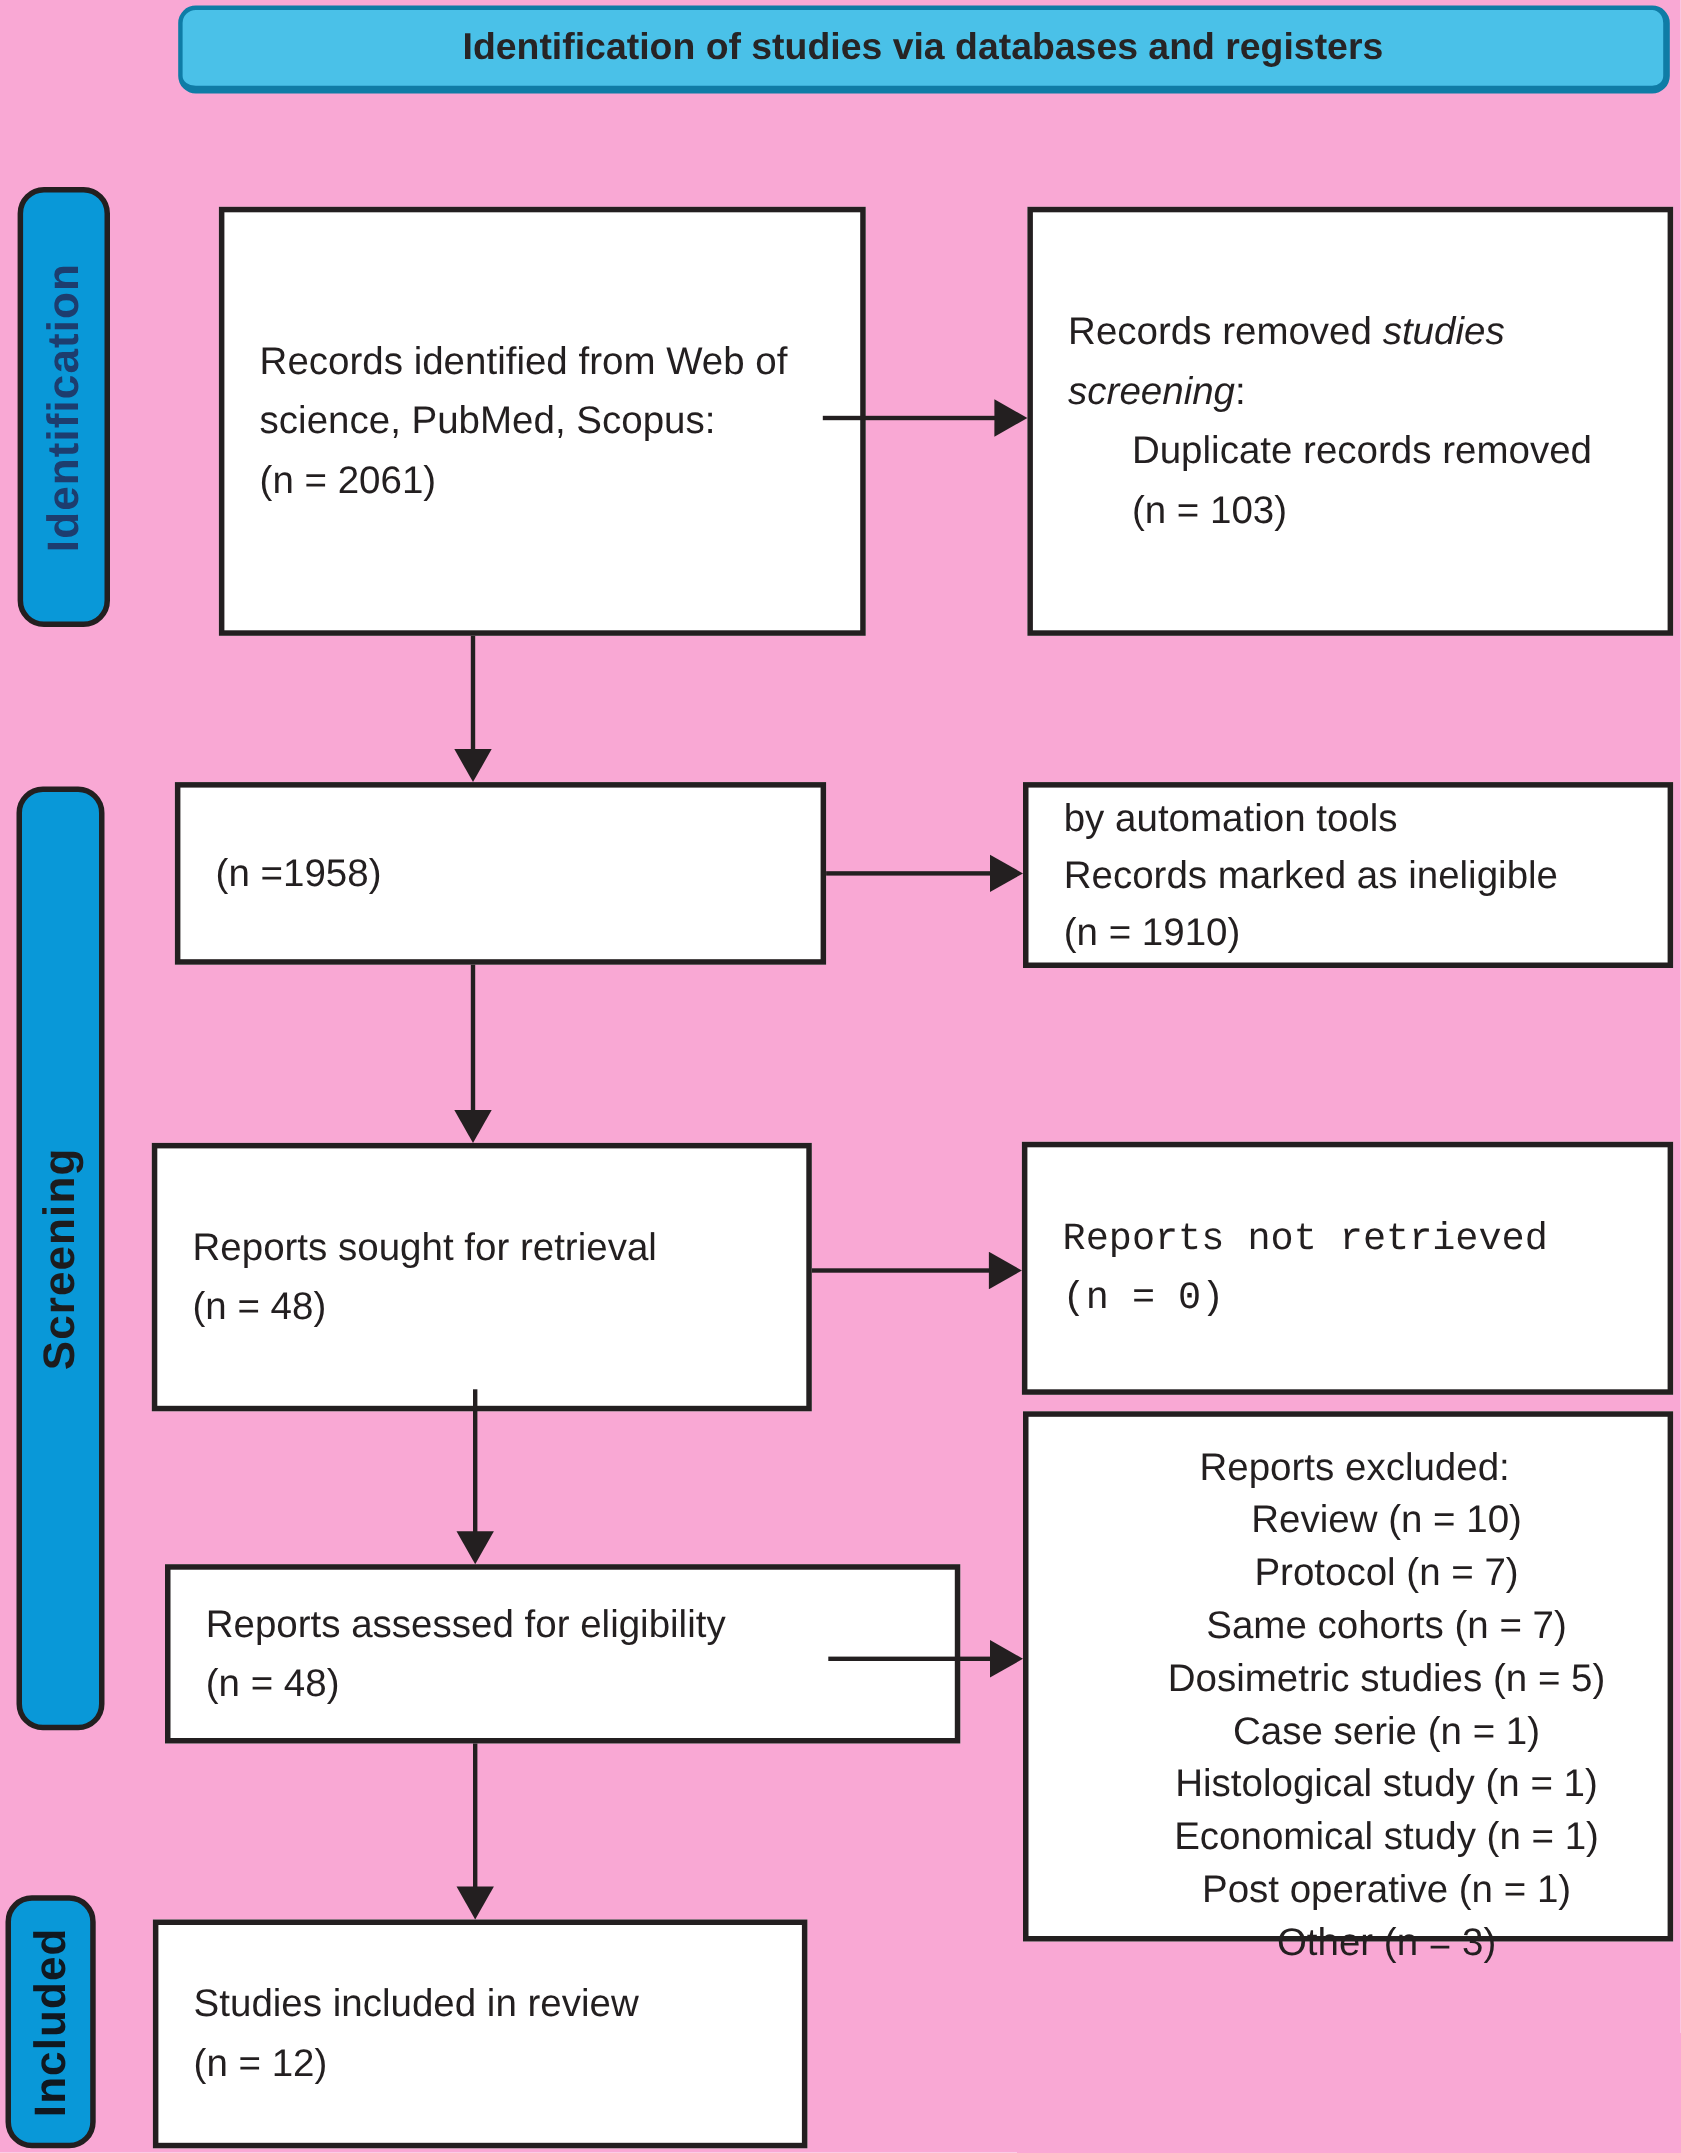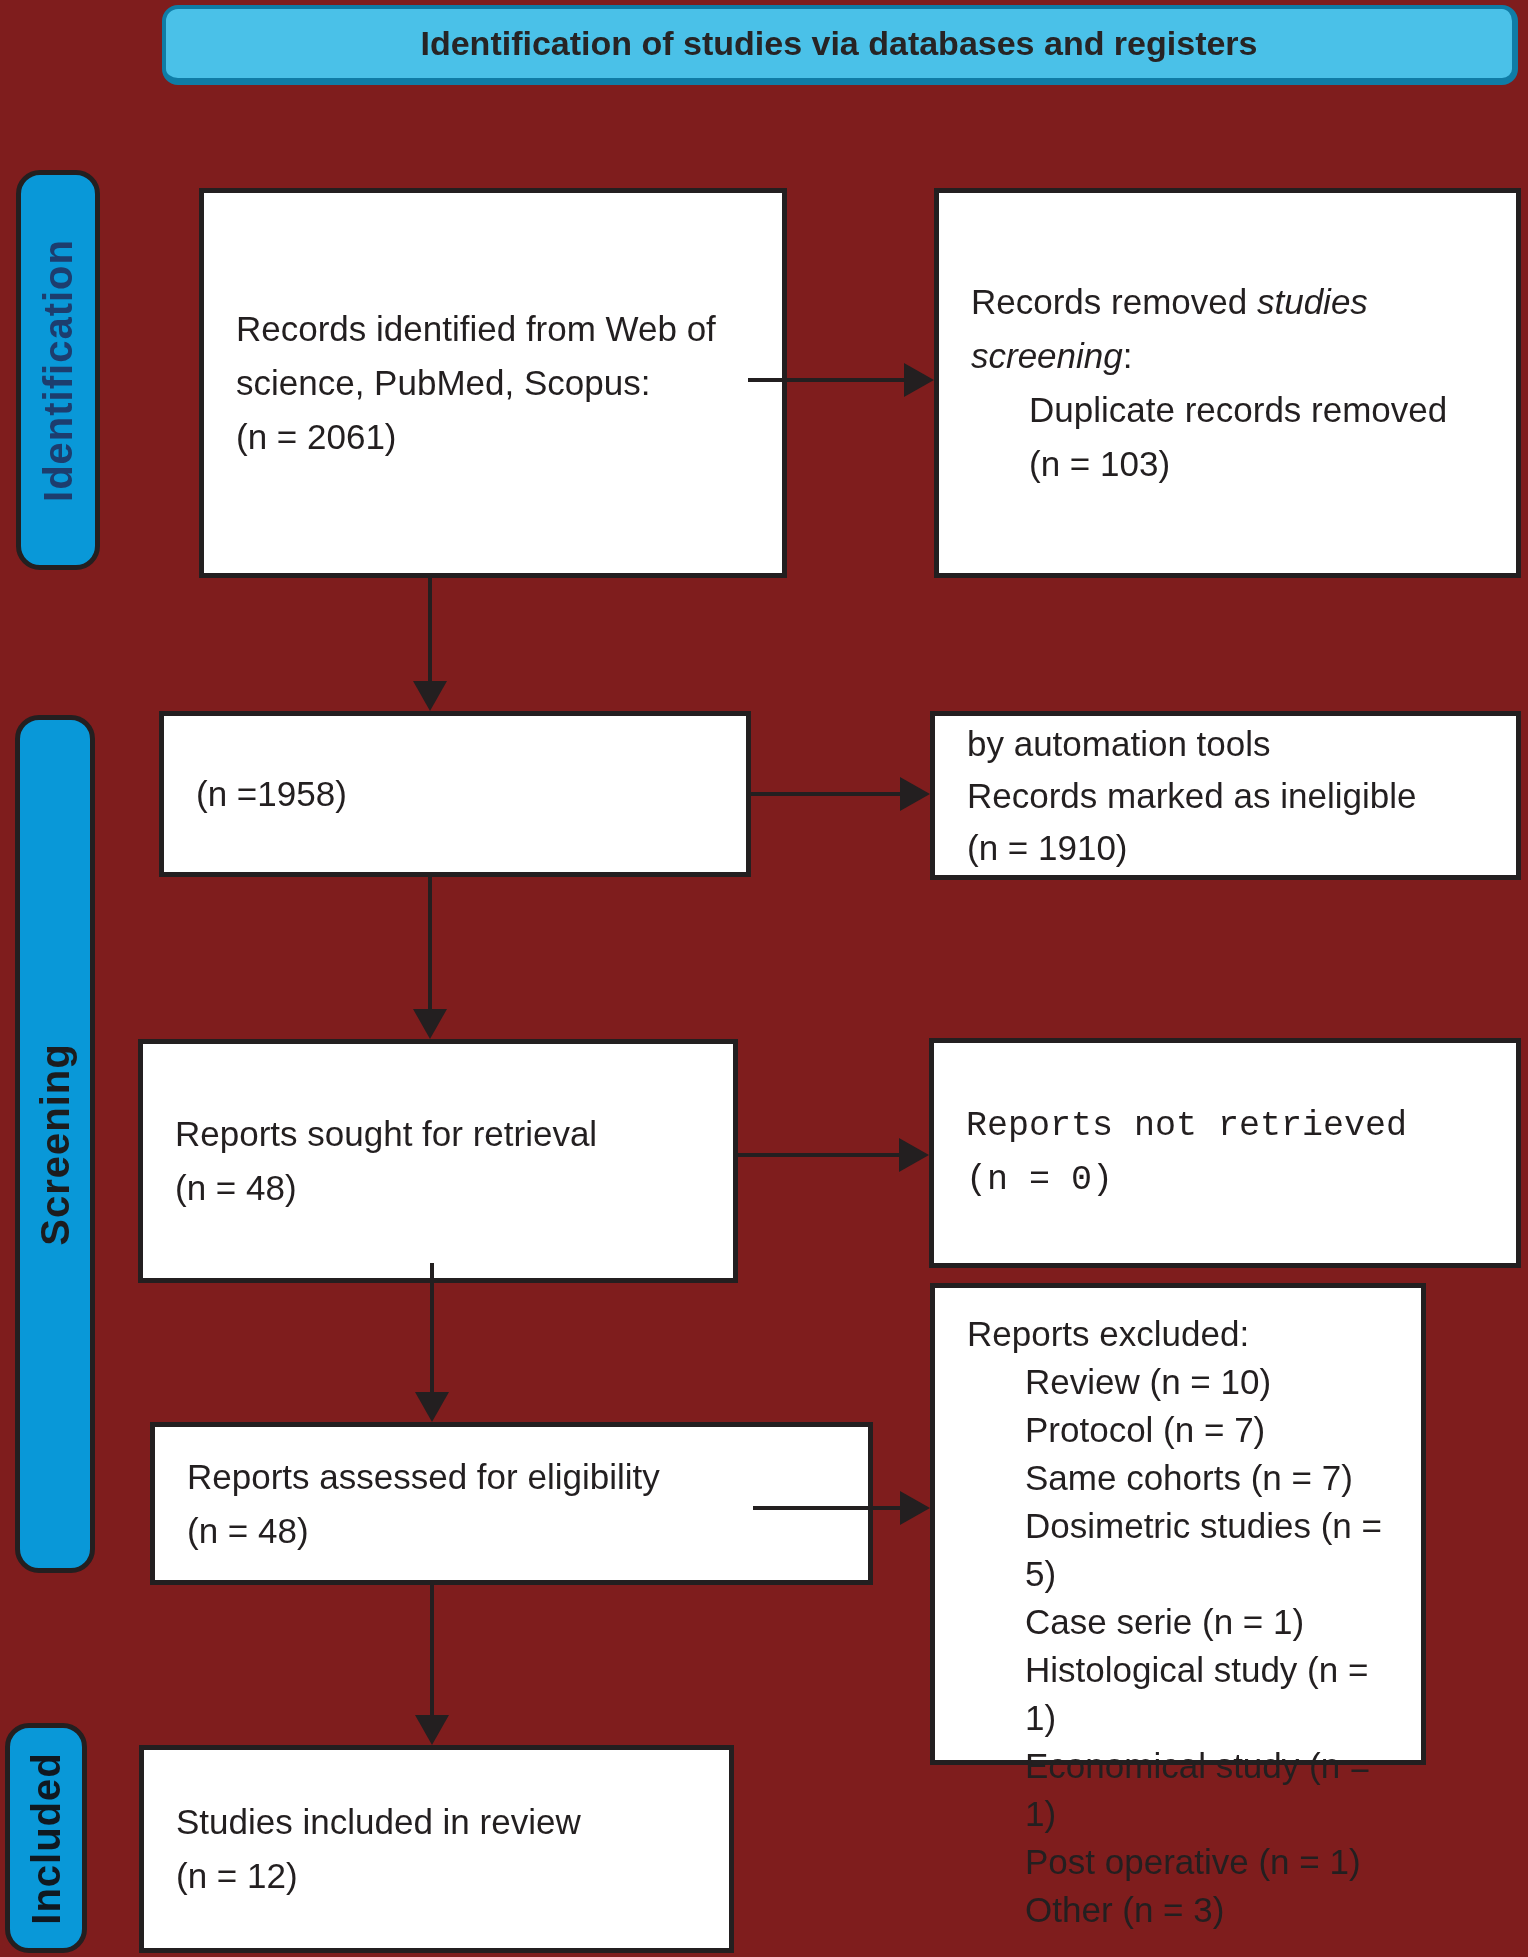--- a/index.html
+++ b/index.html
@@ -4,21 +4,21 @@
 <style>
   :root {
     --banner-fill:#4ac1e8; --banner-border:#0f7ca6;
     --stage-fill:#0998d8; --stage-border:#231f20;
     --box-border:#231f20; --text:#231f20; --arrow:#231f20;
     --identification-text:#1d3d6e; --screening-text:#1c1c1e; --included-text:#101820;
   }
   * { box-sizing:border-box; margin:0; padding:0; }
   html,body { background:#ffffff; }
   body { width:1528px; height:1957px; font-family:"Liberation Sans", sans-serif; color:var(--text); }
-  #canvas { position:relative; width:1528px; height:1957px; background:#7f1d1d; overflow:hidden; }
+  #canvas { position:relative; width:1528px; height:1957px; background:#f9a8d4; overflow:hidden; }
 
   .banner {
     position:absolute; left:162px; top:5px; width:1356px; height:80px;
     background:var(--banner-fill);
     border:4px solid var(--banner-border);
     border-bottom-width:7px; border-right-width:6px;
     border-radius:16px;
     display:flex; align-items:center; justify-content:center;
     font-size:34px; font-weight:bold; color:#272425;
   }
@@ -47,22 +47,22 @@
     font-size:35px; line-height:54px; color:var(--text);
   }
   .fbox .indent { padding-left:58px; }
   #box-records-identified   { left:160px; top:188px;  width:588px; height:390px;margin-left:39px; }
   #box-records-removed      { left:934px; top:188px;  width:587px; height:390px; }
   #box-records-screened     { left:159px; top:711px;  width:592px; height:166px; }
   #box-records-ineligible   { left:930px; top:711px;  width:591px; height:169px; line-height:52px; }
   #box-reports-sought       { left:138px; top:1039px; width:600px; height:244px; }
   #box-reports-not-retrieved{ left:929px; top:1038px; width:592px; height:230px;font-family:Liberation Mono, monospace; }
   #box-reports-assessed     { left:150px; top:1422px; width:723px; height:163px; }
-  #box-reports-excluded     { left:930px; top:1283px; width:496px; height:482px;
-                              justify-content:flex-start; padding-top:22px; line-height:48px; }
+  #box-reports-excluded     { left:930px; top:1283px; width:591px; height:482px;
+                              justify-content:flex-start; padding-top:22px; line-height:48px;align-items:center; }
   #box-studies-included     { left:139px; top:1745px; width:595px; height:208px; }
 
   .hline { position:absolute; height:4px; background:var(--arrow); }
   .vline { position:absolute; width:4px;  background:var(--arrow); }
   .head-right { position:absolute; width:0; height:0;
     border-top:17px solid transparent; border-bottom:17px solid transparent;
     border-left:30px solid var(--arrow); }
   .head-down { position:absolute; width:0; height:0;
     border-left:17px solid transparent; border-right:17px solid transparent;
     border-top:30px solid var(--arrow); }

